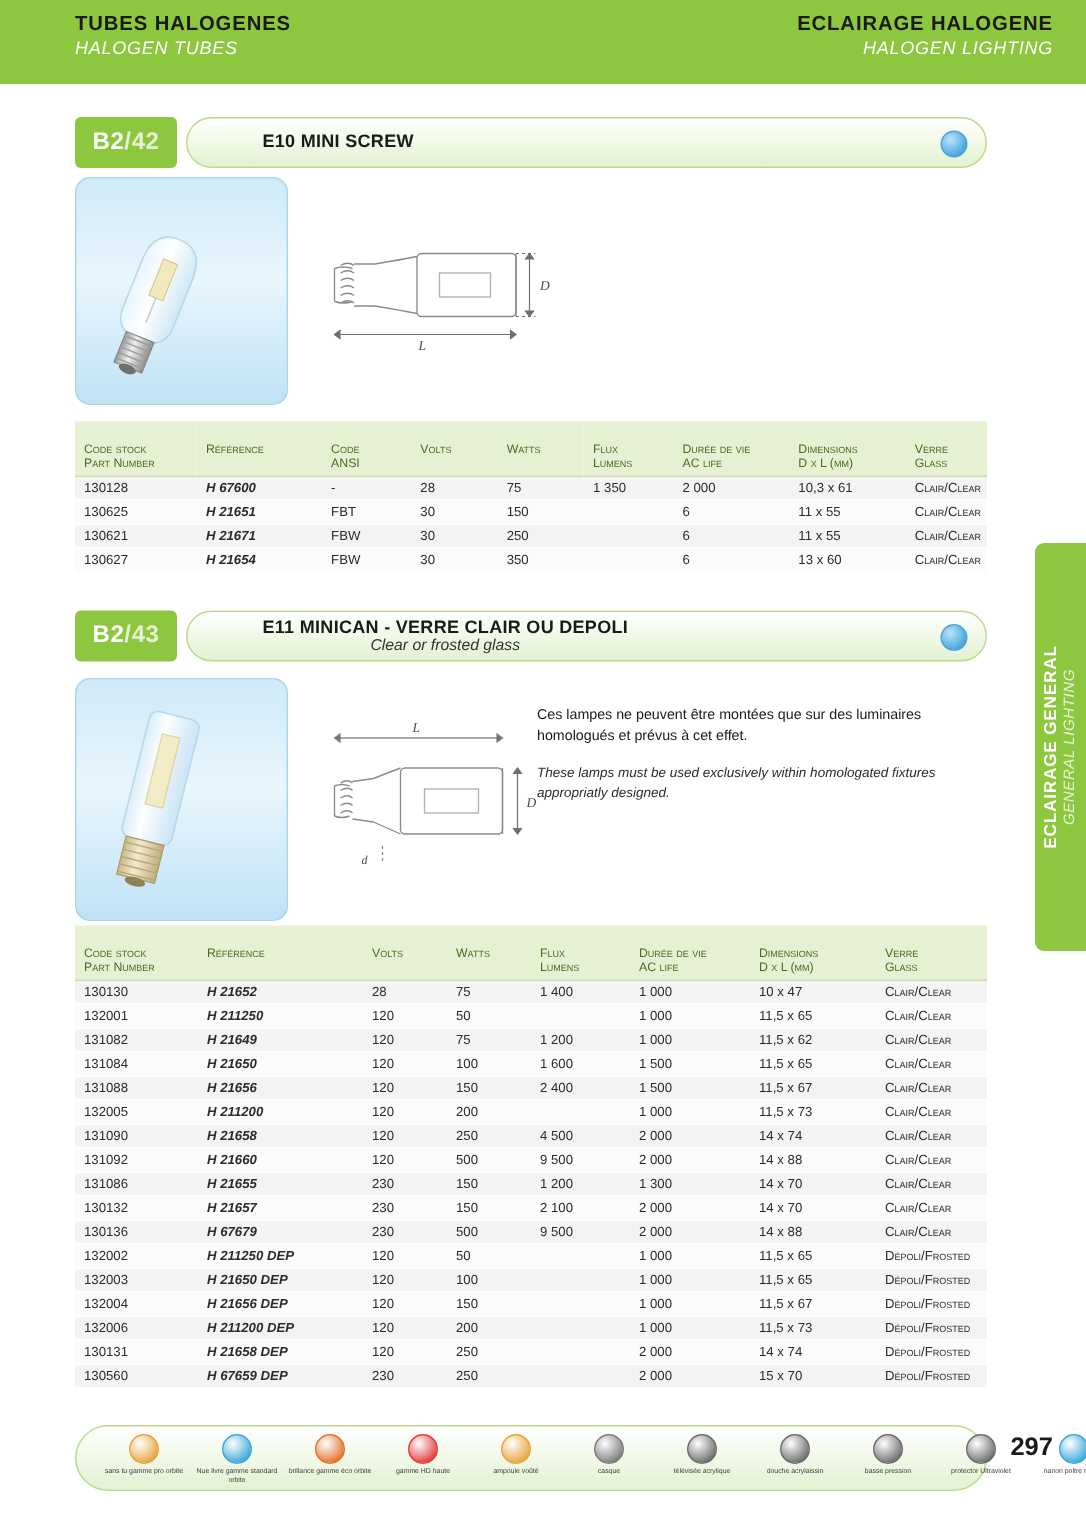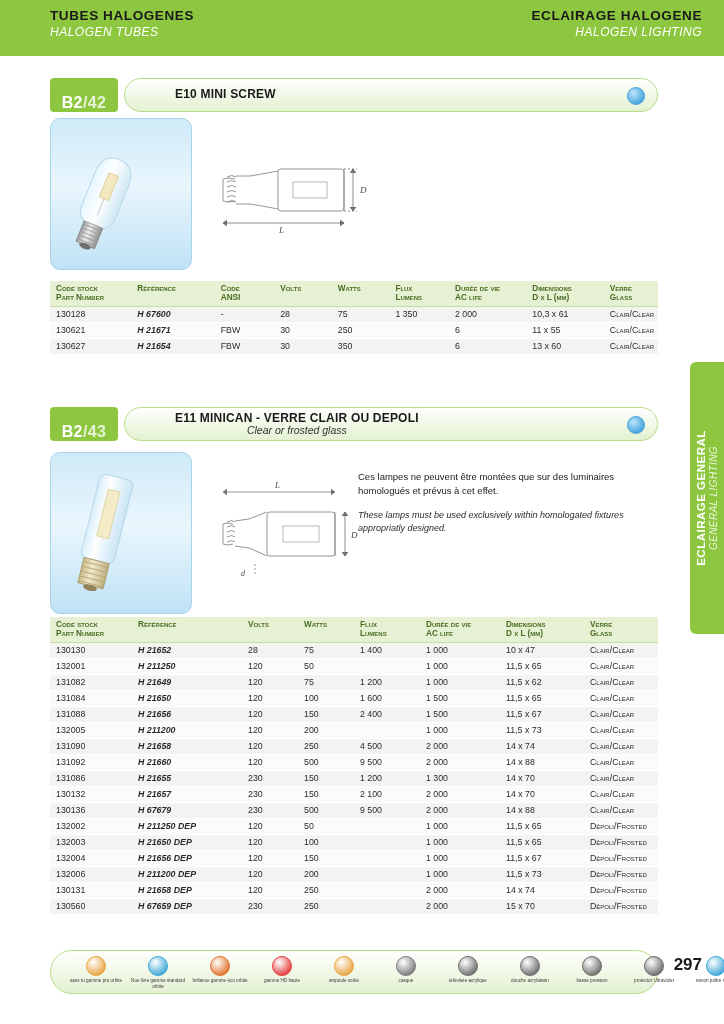--- a/index.html
+++ b/index.html
@@ -32,21 +32,21 @@
   }
 
   
   .section-banner {
     position: absolute; left: 50px; width: 608px; height: 34px;
   }
   .code-chip {
     position: absolute; left: 0; top: 0; width: 68px; height: 34px;
     background: #8dc63f; border-radius: 4px;
     color: #ffffff; font-weight: bold; font-size: 16px;
-    display: flex; align-items: flex-end; justify-content: center;
+    display: flex; align-items: center; justify-content: center;
     letter-spacing: .4px;
   }
   .code-chip .dim { color: #ffffff; font-weight: bold; opacity: .78; }
   .banner-bar {
     position: absolute; left: 74px; top: 0; right: 0; height: 34px;
     border: 1px solid #b9dc8b; border-radius: 17px;
     background: linear-gradient(to bottom, #ffffff 0%, #eef7e2 60%, #e3f1d2 100%);
     display: flex; align-items: center;
   }
   .banner-text { margin-left: 18px; line-height: 1.1; padding-left: 32px; }
@@ -76,23 +76,23 @@
     position: absolute;
     border-collapse: collapse;
     width: 608px;
     left: 50px;
     font-size: 8.5px;
   }
   table.spec th {
     background: #e6f0d2;
     color: #4a6b22;
     font-variant: small-caps;
-    font-weight: bold;
+    font-weight: normal;
     text-align: left;
-    padding: 3px 4px 3px 6px;
+    padding: 14px 4px 3px 6px;
     font-size: 8.2px;
     line-height: 1.15;
     border-bottom: 1px solid #c9dca6;
     vertical-align: top;
   }
   table.spec th .l2 { display:block; }
   table.spec td {
     padding: 2.5px 4px 2.5px 6px;
     font-size: 8.8px;
     color: #2b2b2b;
@@ -267,20 +267,31 @@
       <td class="ref">H 67600</td>
       <td>-</td>
       <td>28</td>
       <td>75</td>
       <td>1 350</td>
       <td>2 000</td>
       <td>10,3 x 61</td>
       <td class="sc">Clair/Clear</td>
     </tr>
     <tr>
+      <td>130625</td>
+      <td class="ref">H 21651</td>
+      <td>FBT</td>
+      <td>30</td>
+      <td>150</td>
+      <td></td>
+      <td>6</td>
+      <td>11 x 55</td>
+      <td class="sc">Clair/Clear</td>
+    </tr>
+    <tr>
       <td>130621</td>
       <td class="ref">H 21671</td>
       <td>FBW</td>
       <td>30</td>
       <td>250</td>
       <td></td>
       <td>6</td>
       <td>11 x 55</td>
       <td class="sc">Clair/Clear</td>
     </tr>

